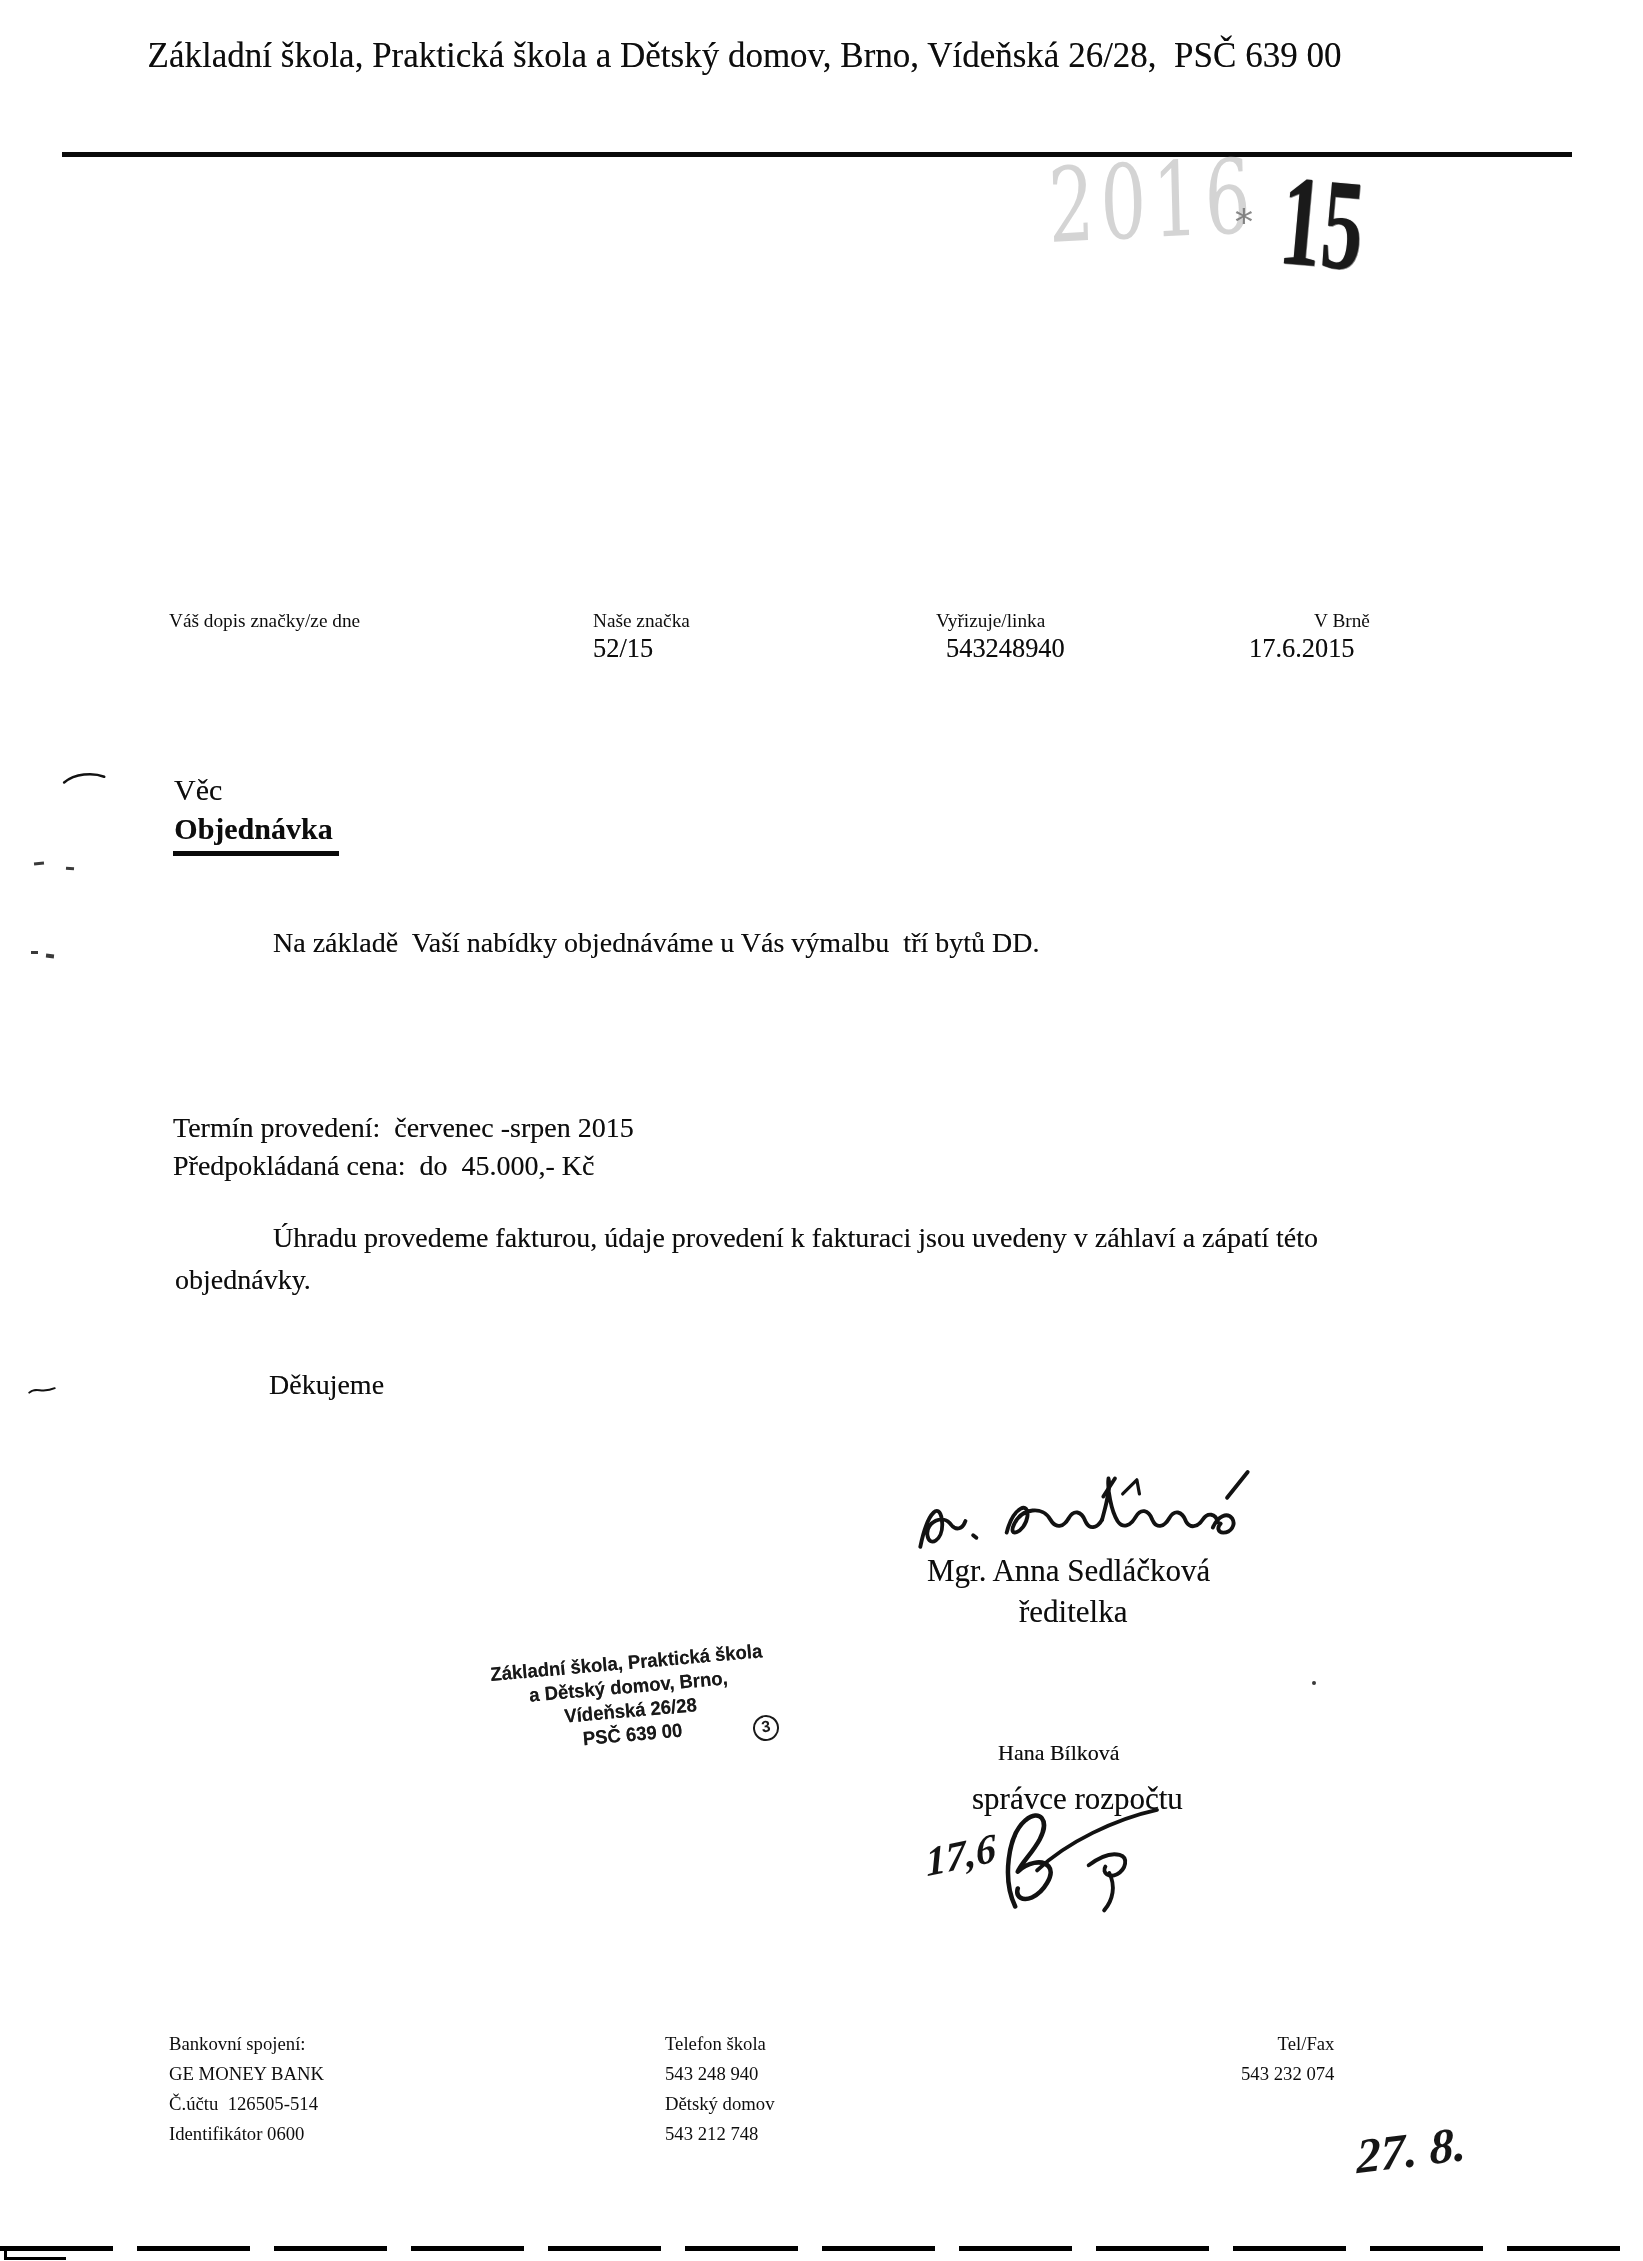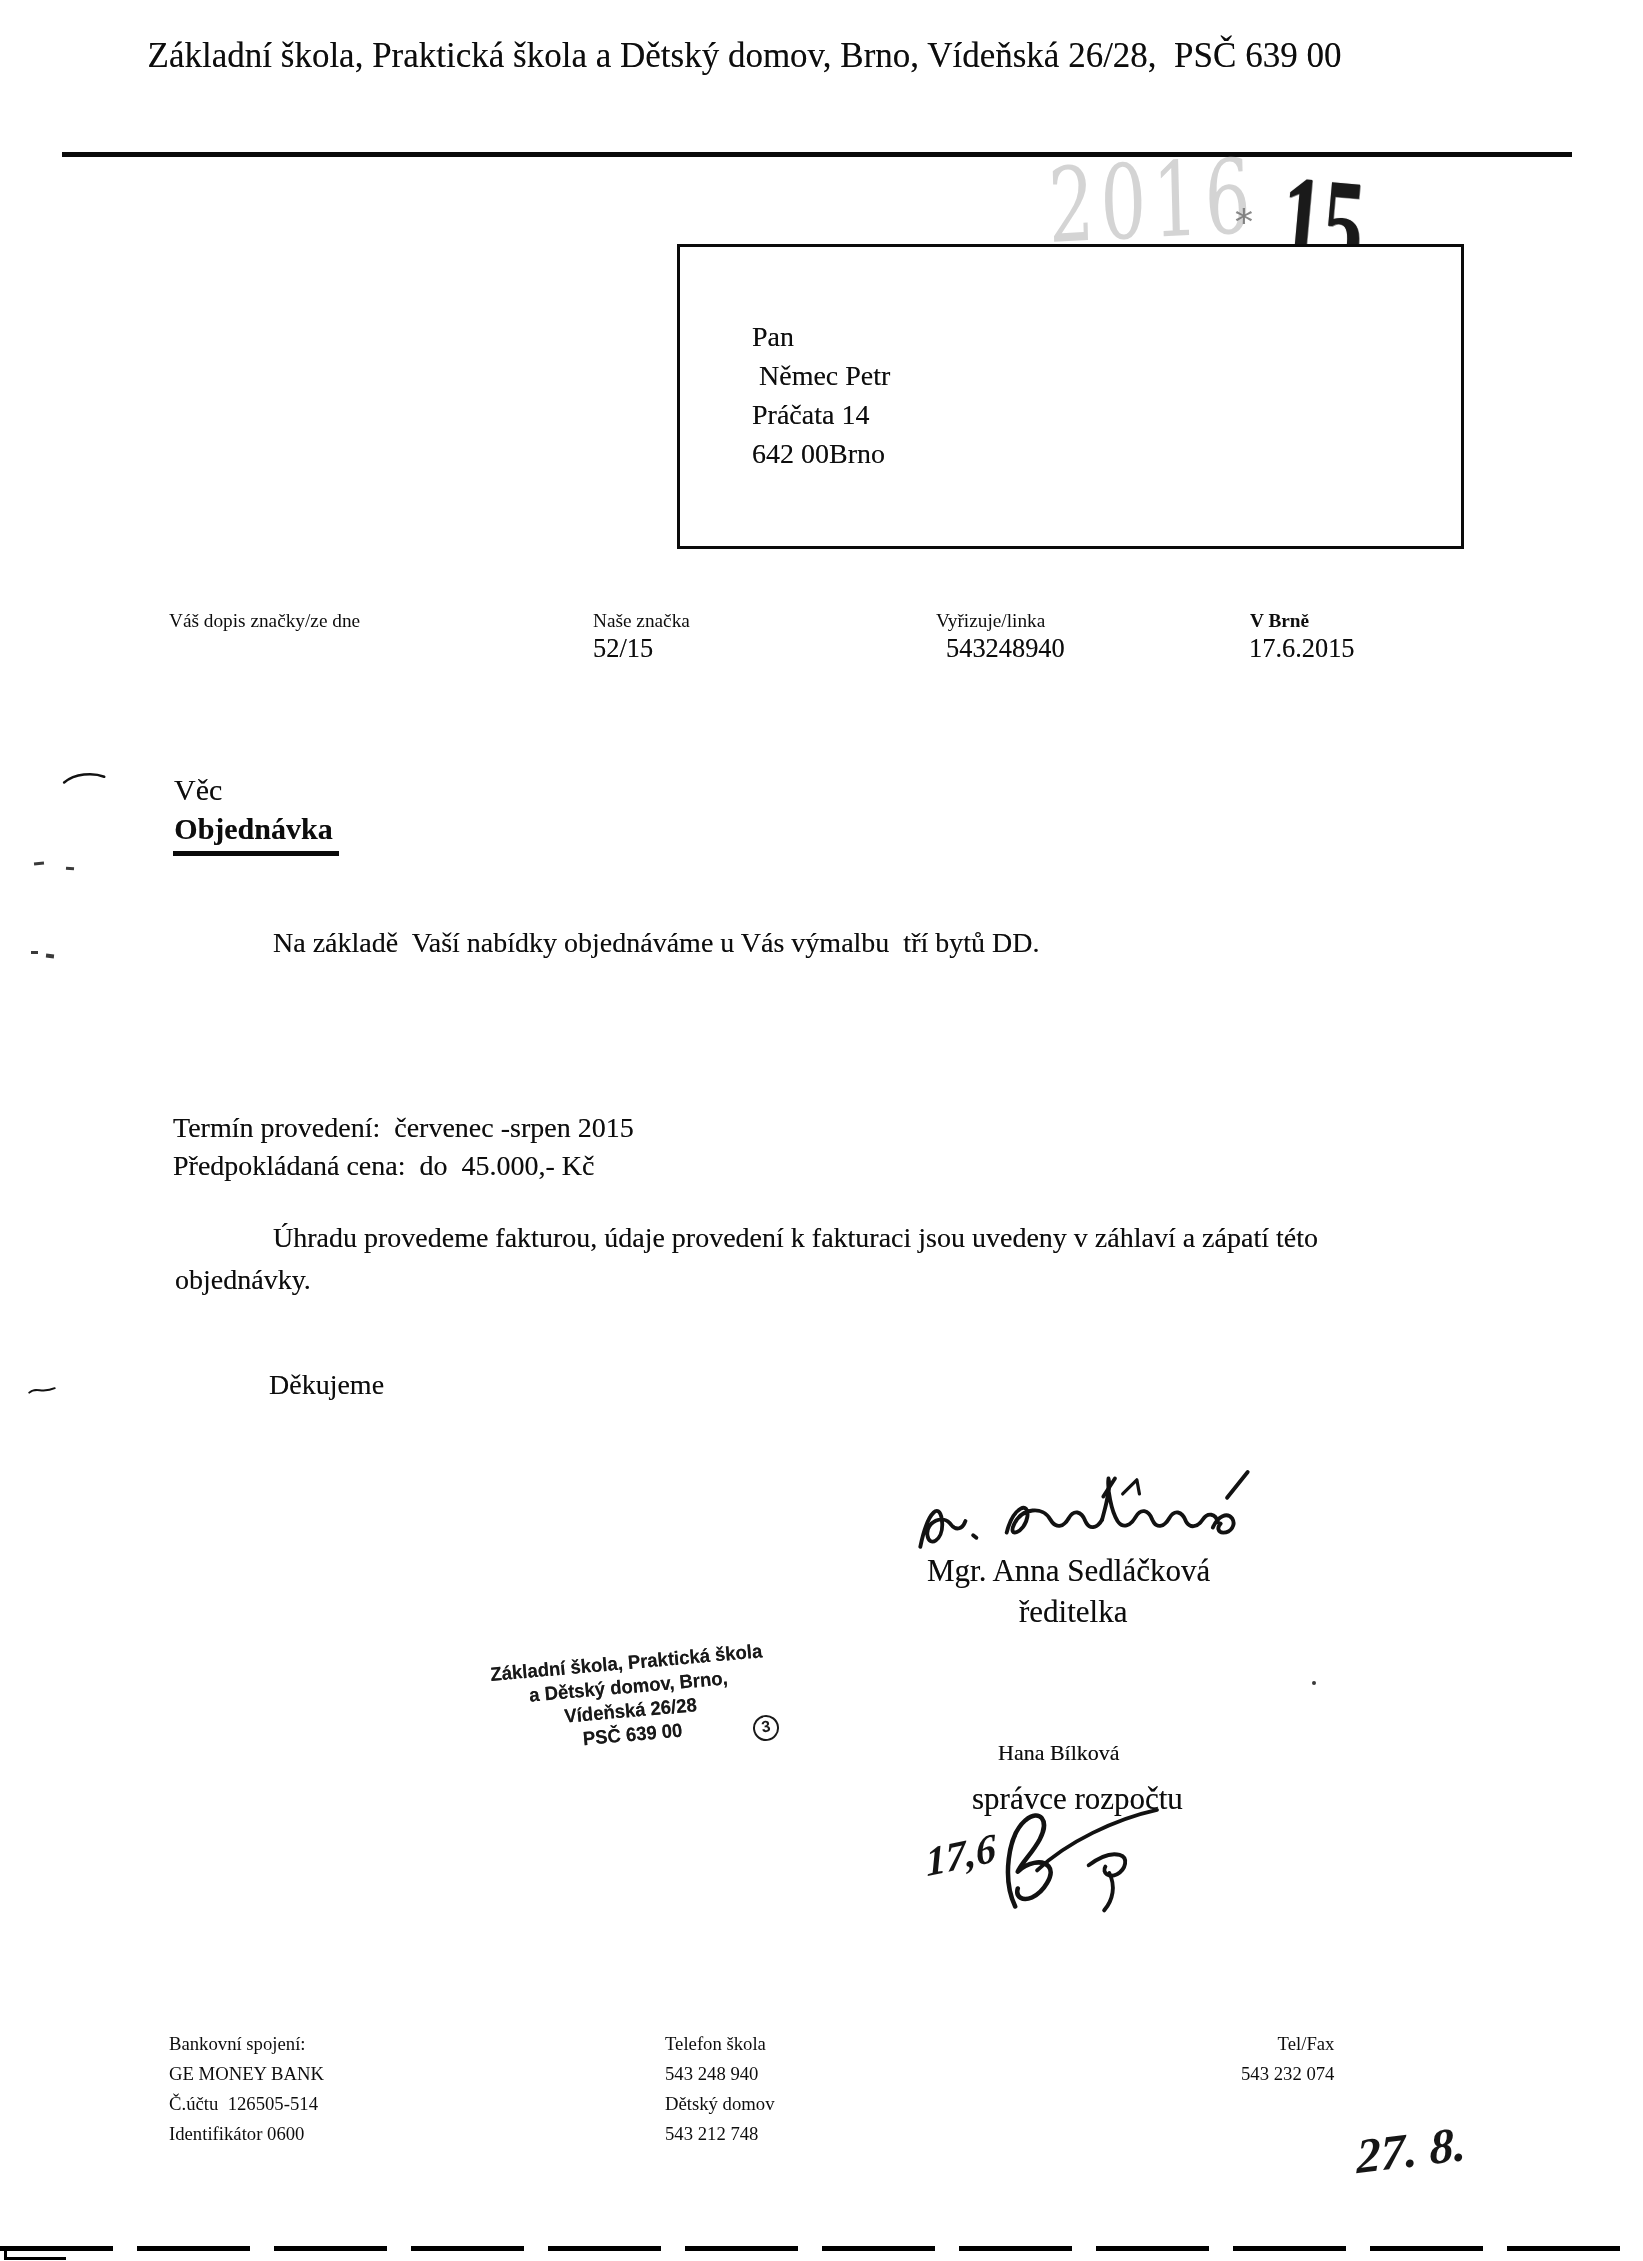--- a/index.html
+++ b/index.html
@@ -28,21 +28,21 @@
 
   
   #addrbox { position:absolute; left:677px; top:244px; width:787px; height:305px;
              border:3.9px solid #0b0b0b; background:#fff; }
   #addr { position:absolute; left:72px; top:70px; font-size:28px; line-height:39px; }
   #addr div { white-space:pre; }
 
   
   .ref-label { top:610px; font-size:19.3px; }
   .ref-value { top:633px; font-size:26.4px; }
-  #ref-l1 { left:169px; }  #ref-l2 { left:593px; }  #ref-l3 { left:936px; } #ref-l4 { left:1250px;font-weight:bold; }
+  #ref-l1 { left:169px; }  #ref-l2 { left:593px; }  #ref-l3 { left:936px; } #ref-l4 { left:1314px; }
   #ref-v1 { left:169px; }  #ref-v2 { left:593px; }  #ref-v3 { left:946px; } #ref-v4 { left:1249px; }
 
   
   #vec        { left:174px; top:773px; font-size:30px; }
   #objednavka { left:173px; top:812px; font-size:30px; font-weight:bold;
                 border-bottom:5.8px solid #0a0a0a; padding:0 6.4px 5.2px 1.3px; }
 
   
   .body-line { font-size:28px; }
   #b-order    { left:273px; top:927px; }
@@ -113,28 +113,20 @@
 
   <div id="title" class="txt ink">Základní škola, Praktická škola a Dětský domov, Brno, Vídeňská 26/28,  PSČ 639 00</div>
   <div id="hrule"></div>
 
   <div id="rstamp">
     <span id="rs-faded" class="txt">2016</span>
     <span id="rs-mark" class="txt">∗</span>
     <span id="rs-num" class="txt">15</span>
   </div>
 
-  <div id="addrbox">
-    <div id="addr" class="ink">
-      <div>Pan</div>
-      <div> Němec Petr</div>
-      <div>Práčata 14</div>
-      <div>642 00Brno</div>
-    </div>
-  </div>
 
   <span id="ref-l1" class="txt ref-label">Váš dopis značky/ze dne</span>
   <span id="ref-l2" class="txt ref-label">Naše značka</span>
   <span id="ref-l3" class="txt ref-label">Vyřizuje/linka</span>
   <span id="ref-l4" class="txt ref-label">V Brně</span>
   <span id="ref-v1" class="txt ref-value ink"></span>
   <span id="ref-v2" class="txt ref-value ink">52/15</span>
   <span id="ref-v3" class="txt ref-value ink">543248940</span>
   <span id="ref-v4" class="txt ref-value ink">17.6.2015</span>
 

